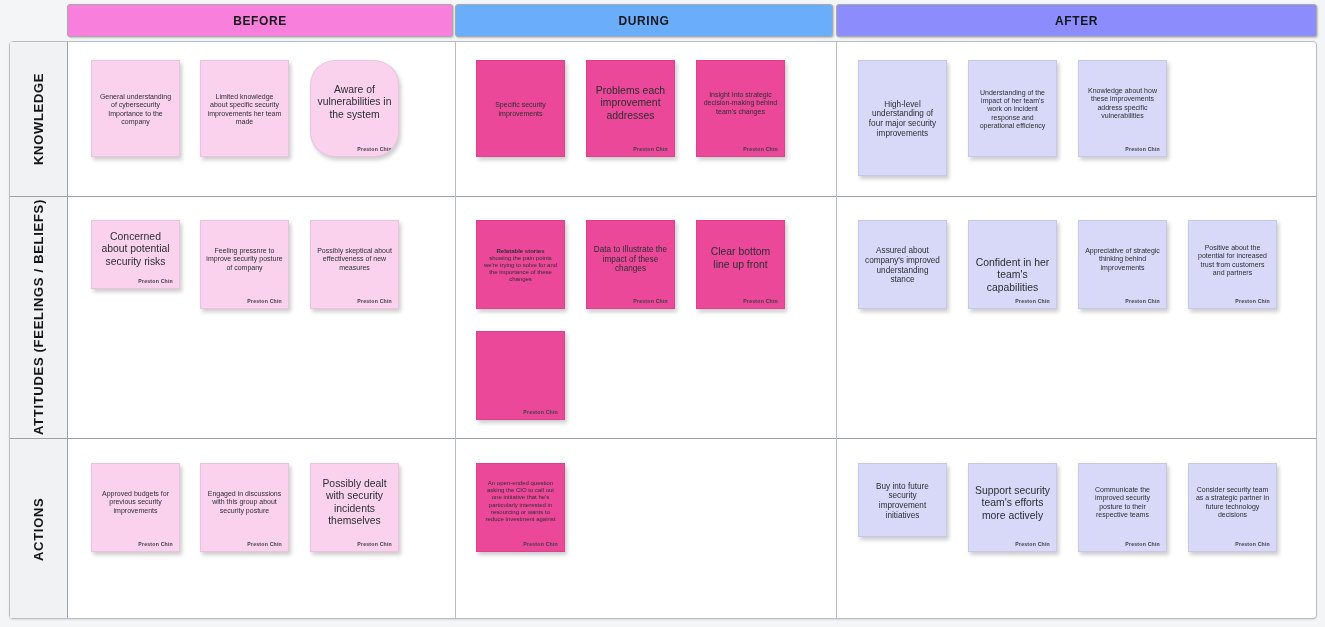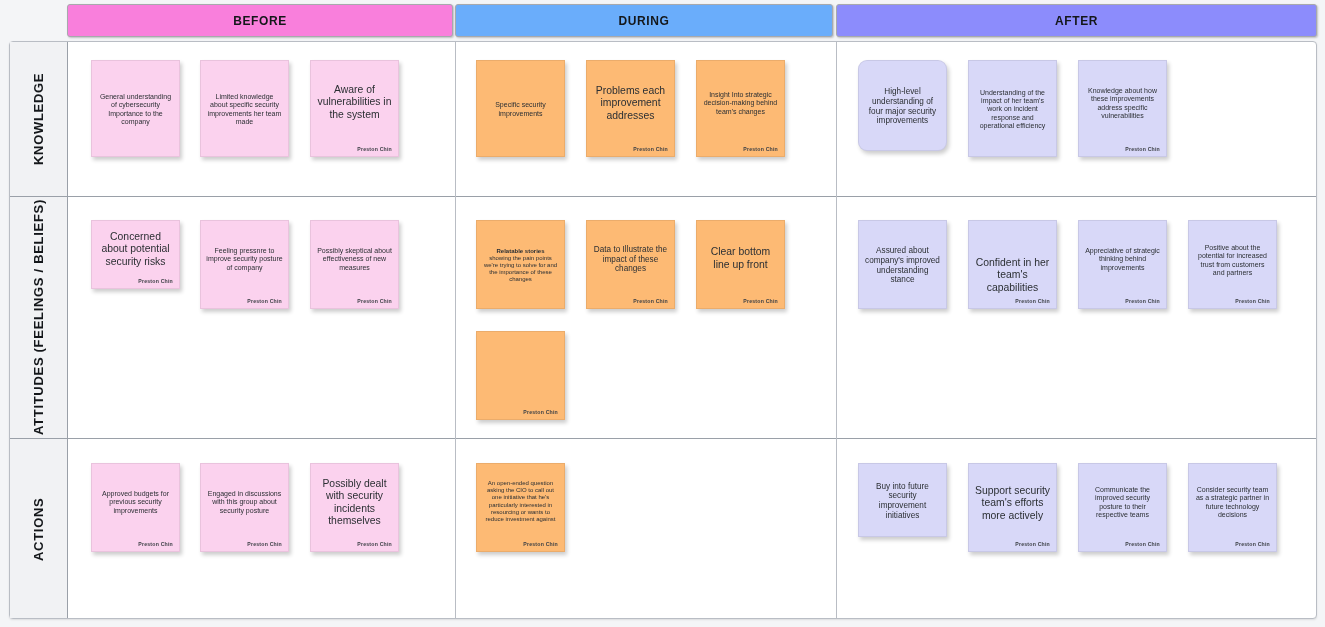--- a/index.html
+++ b/index.html
@@ -115,21 +115,21 @@
   .note .author {
     position: absolute;
     right: 6px;
     bottom: 4px;
     font-size: 5.2px;
     font-weight: bold;
     color: #3b3f44;
     letter-spacing: .2px;
   }
   .note.pink   { background: #fbd2ee; }
-  .note.blue   { background: #fdba74; }
+  .note.blue   { background: #ec4899; }
   .note.purple { background: #d8d8f8; }
 
   .s-xs  { font-size: 6.0px; }
   .s-sm  { font-size: 7.0px; }
   .s-md  { font-size: 8.2px; }
   .s-lg  { font-size: 10.4px; }
   .bold  { font-weight: bold; }
 </style>
 </head>
 <body>
@@ -167,39 +167,39 @@
     </div>
 
     <div class="note pink" style="left:81px;top:18px;width:89px;height:97px;">
       <div class="txt s-sm">General understanding of cybersecurity Importance to the company</div>
       <div class="author"></div>
     </div>
     <div class="note pink" style="left:190px;top:18px;width:89px;height:97px;">
       <div class="txt s-sm">Limited knowledge about specific security improvements her team made</div>
       <div class="author"></div>
     </div>
-    <div class="note pink" style="left:300px;top:18px;width:89px;height:97px;">
+    <div class="note pink" style="left:300px;top:18px;width:89px;height:97px;border-radius:25px;">
       <div class="txt s-lg" style="margin-bottom:14px;">Aware of vulnerabilities in the system</div>
       <div class="author">Preston Chin</div>
     </div>
 
     <div class="note blue" style="left:466px;top:18px;width:89px;height:97px;">
       <div class="txt s-sm">Specific security improvements</div>
       <div class="author"></div>
     </div>
     <div class="note blue" style="left:576px;top:18px;width:89px;height:97px;">
       <div class="txt s-lg" style="margin-bottom:12px;">Problems each improvement addresses</div>
       <div class="author">Preston Chin</div>
     </div>
     <div class="note blue" style="left:686px;top:18px;width:89px;height:97px;">
       <div class="txt s-sm" style="margin-bottom:12px;">Insight Into strategic decision-making behind team's changes</div>
       <div class="author">Preston Chin</div>
     </div>
 
-    <div class="note purple" style="left:848px;top:18px;width:89px;height:91px;border-radius:9px;">
+    <div class="note purple" style="left:848px;top:18px;width:89px;height:116px;">
       <div class="txt s-md">High-level understanding of four major security improvements</div>
       <div class="author"></div>
     </div>
     <div class="note purple" style="left:958px;top:18px;width:89px;height:97px;">
       <div class="txt s-sm">Understanding of the impact of her team's work on incident response and operational efficiency</div>
       <div class="author"></div>
     </div>
     <div class="note purple" style="left:1068px;top:18px;width:89px;height:97px;">
       <div class="txt s-sm" style="margin-bottom:12px;">Knowledge about how these improvements address specific vulnerabilities</div>
       <div class="author">Preston Chin</div>

